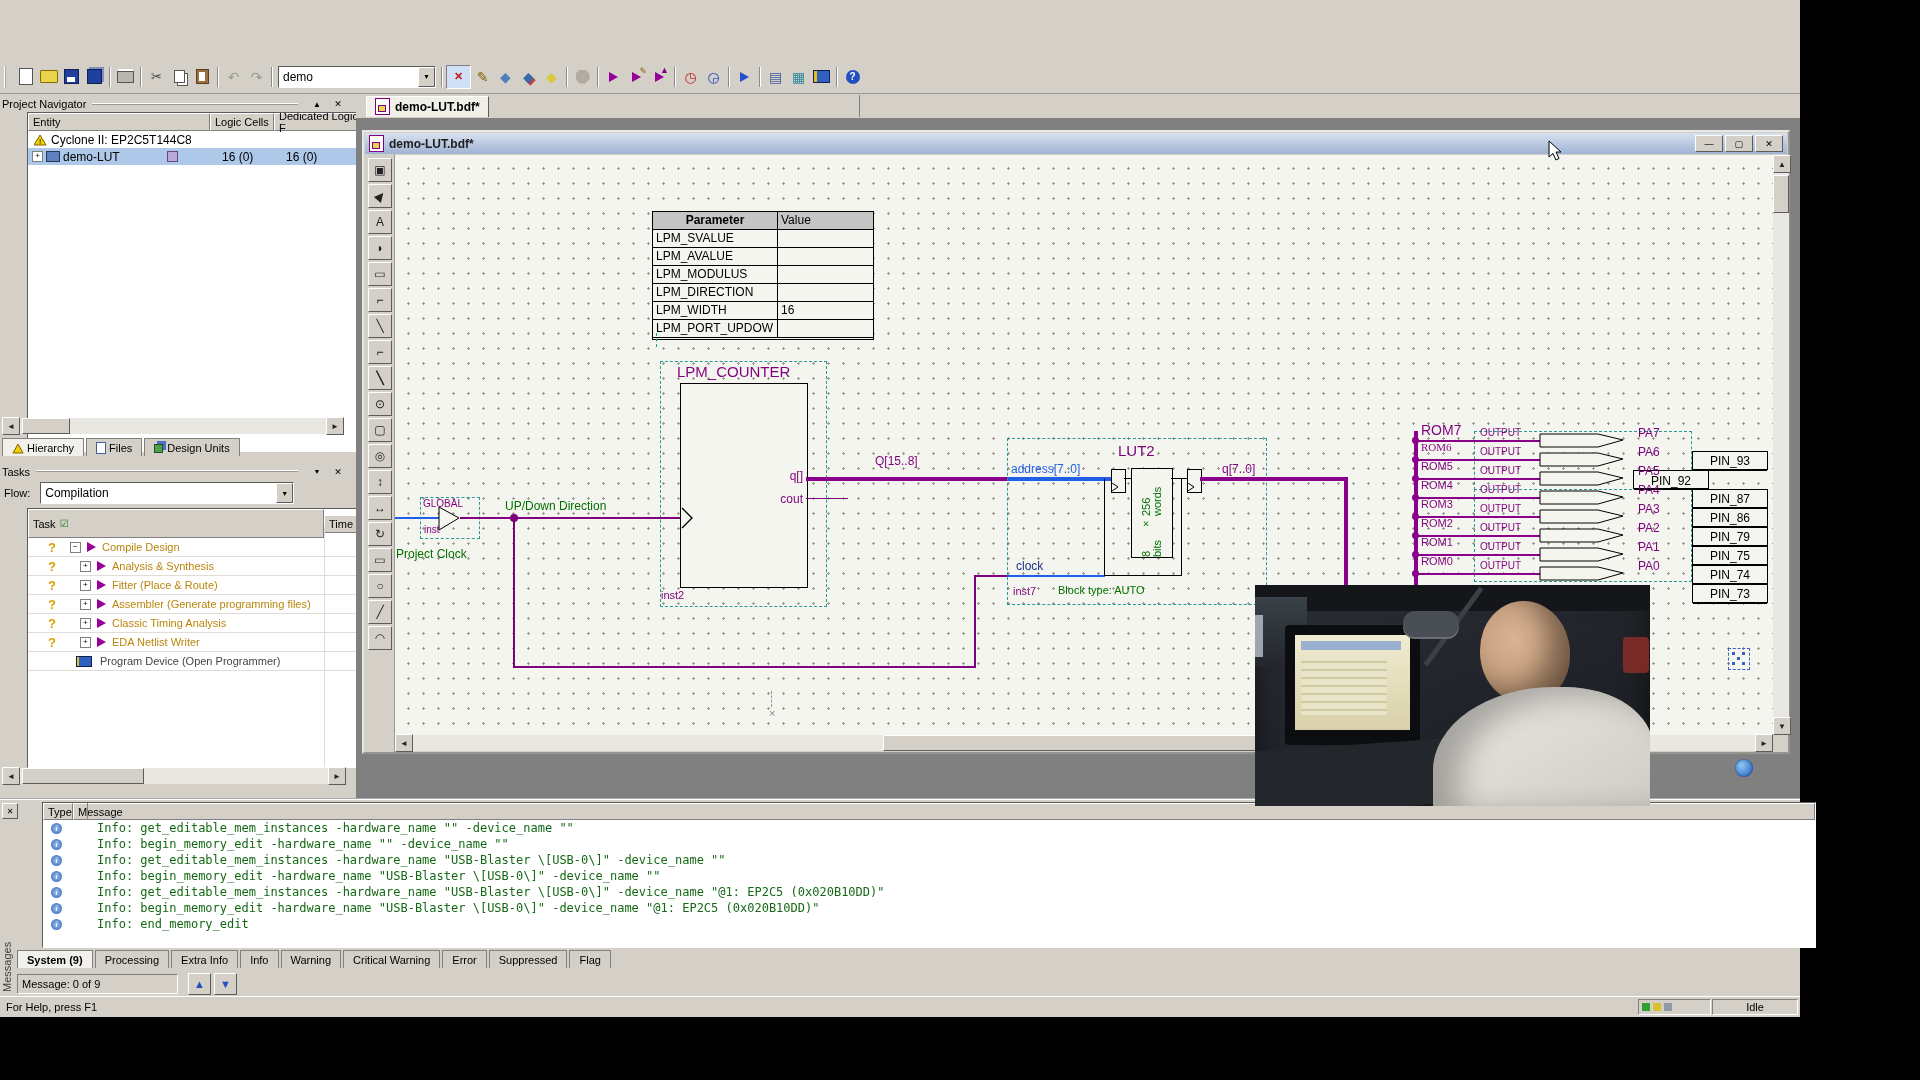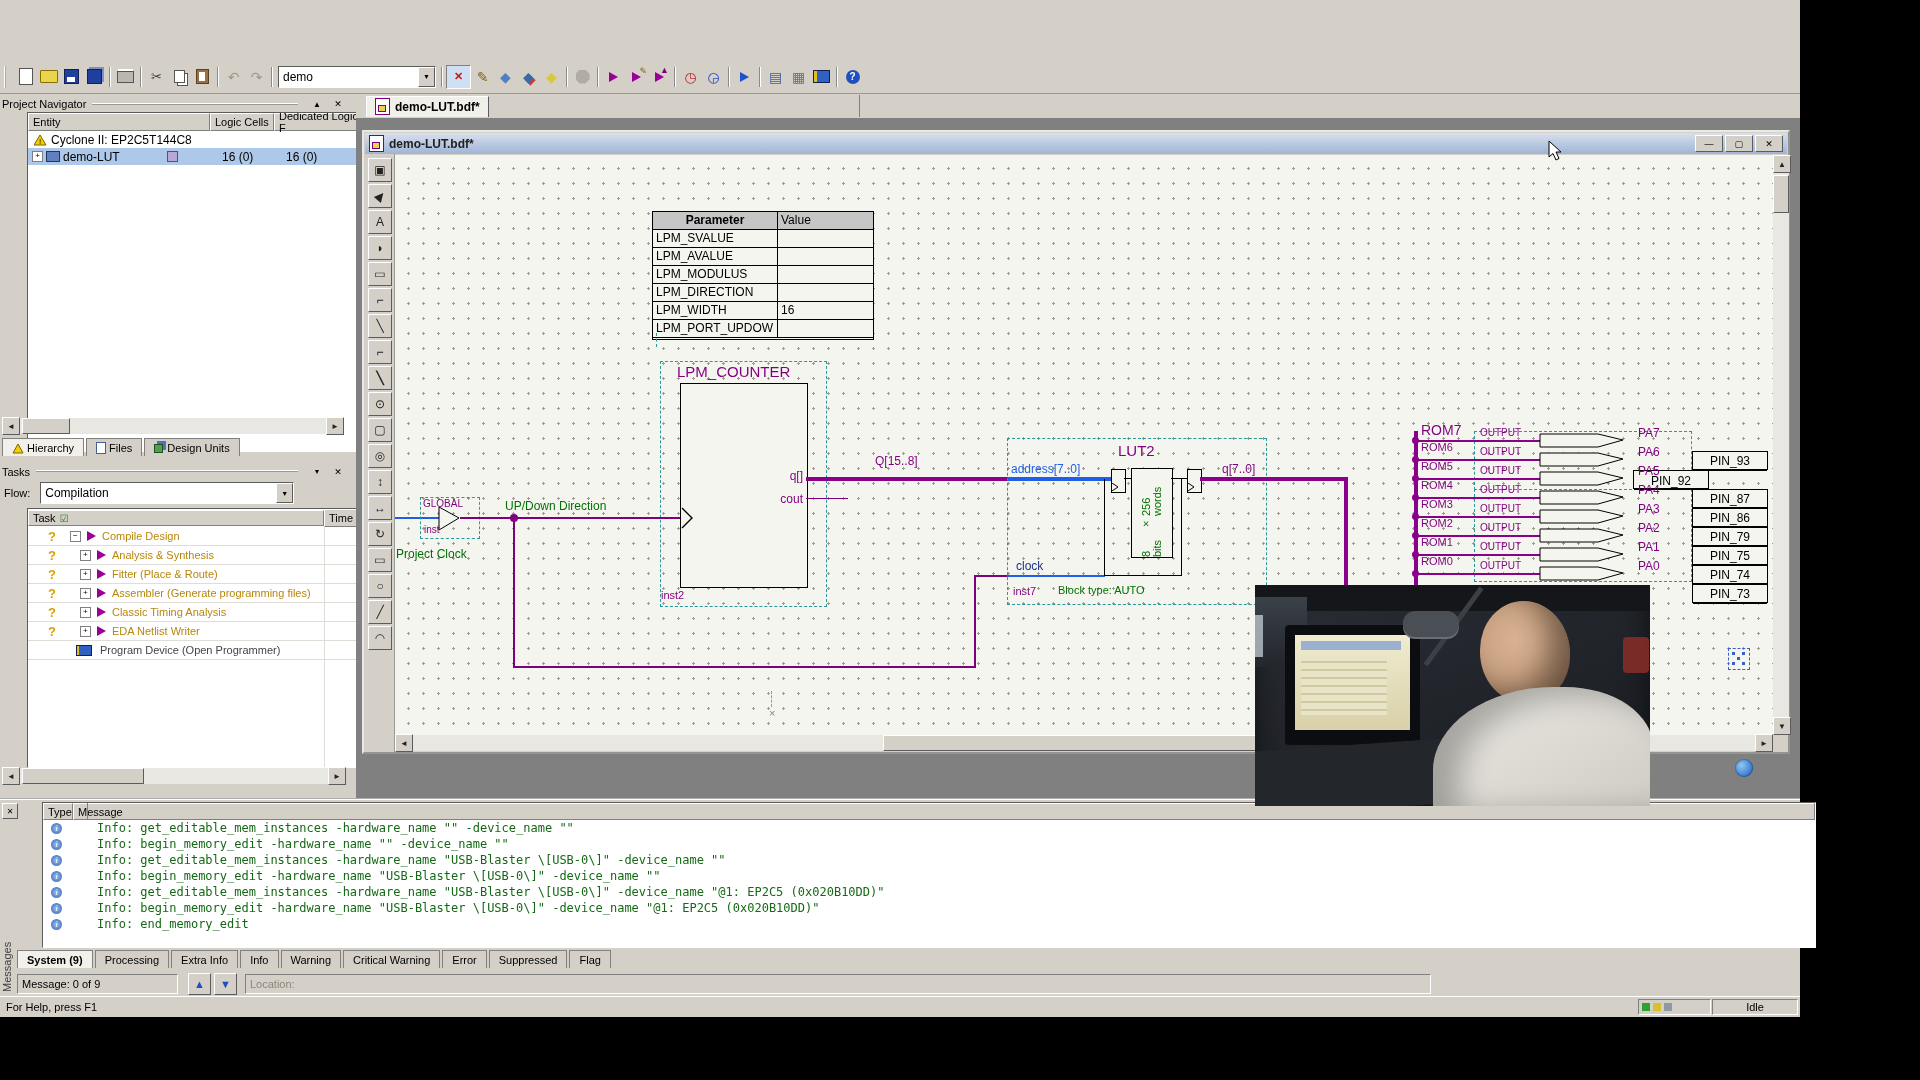--- a/index.html
+++ b/index.html
@@ -246,21 +246,21 @@
       <span>Flow:</span>
       <div class="flex sunkenw" style="width:252px;height:20px;margin-left:10px;">
         <span style="flex:1;padding-left:4px;font-size:12px;">Compilation</span>
         <div class="raised" style="width:15px;height:18px;display:flex;align-items:center;justify-content:center;font-size:7px;">
             <span>▼</span>
           </div>
       </div>
     </div>
     <div class="a sunkenw" style="left:2px;top:46px;width:344px;height:258px;overflow:hidden;">
       <div class="flex">
-        <div class="colhdr" style="width:296px;height:16px;">
+        <div class="colhdr" style="width:296px;height:29px;">
             <span>Task</span>
             <span style="color:#208020;margin-left:4px;font-size:10px;">☑</span>
           </div>
         <div class="colhdr" style="width:48px;height:18px;">
             <span>Time</span>
             <span style="margin-left:3px;font-size:10px;color:#3050c0;">◷</span>
           </div>
       </div>
       <div class="flex" style="height:18px;border-bottom:1px solid #e0ddd6;">
         <span class="qmark" style="margin:0 14px 0 20px;">?</span>
@@ -510,21 +510,21 @@
       <div class="a dot" style="left:1017px;top:282px;width:7px;height:7px;background:#8b008b;"></div>
       <div class="a purple" style="left:1085px;top:272px;font-size:10px;">OUTPUT</div>
       <svg class="a" style="left:1144px;top:278px;" width="86" height="15">
           <polygon points="1,1 59,1 84,7 59,14 1,14" fill="#f5f5ef" stroke="#000"></polygon>
         </svg>
       <div class="a purple" style="left:1243px;top:271px;font-size:12px;">PA7</div>
       <div class="a pinbox" style="left:1297px;top:296px;">
           <span>PIN_93</span>
         </div>
 
-      <div class="a purple" style="left:1026px;top:286px;font-size:11px;">ROM6</div>
+      <div class="a purple" style="left:1026px;top:286px;font-size:11px;font-family:Liberation Serif, serif;">ROM6</div>
       <div class="a busP" style="left:1021px;top:304px;width:126px;height:2px;"></div>
       <div class="a dot" style="left:1017px;top:301px;width:7px;height:7px;background:#8b008b;"></div>
       <div class="a purple" style="left:1085px;top:291px;font-size:10px;">OUTPUT</div>
       <svg class="a" style="left:1144px;top:297px;" width="86" height="15">
           <polygon points="1,1 59,1 84,7 59,14 1,14" fill="#f5f5ef" stroke="#000"></polygon>
         </svg>
       <div class="a purple" style="left:1243px;top:290px;font-size:12px;">PA6</div>
       <div class="a pinbox" style="left:1238px;top:315px;align-items:flex-end;">
           <span>PIN_92</span>
         </div>
@@ -692,23 +692,20 @@
     <div class="a flex" style="left:17px;top:172px;width:1772px;height:24px;">
       <div class="sunken flex" style="width:155px;height:18px;padding-left:4px;">
           <span>Message: 0 of 9</span>
         </div>
       <div class="winbtn raised" style="width:21px;height:20px;margin-left:10px;">
           <span style="color:#2050c0;font-size:11px;">▲</span>
         </div>
       <div class="winbtn raised" style="width:21px;height:20px;margin-left:3px;">
           <span style="color:#2050c0;font-size:11px;">▼</span>
         </div>
-      <div class="sunken flex" style="width:1180px;height:18px;margin-left:8px;padding-left:4px;color:#8a867c;">
-          <span>Location:</span>
-        </div>
     </div>
   </div>
 
   <div class="a panel" style="left:0;top:996px;width:1800px;height:20px;border-top:1px solid #fff;">
     <div class="a" style="left:6px;top:4px;">For Help, press F1</div>
     <div class="a sunken flex" style="left:1638px;top:2px;width:68px;height:14px;padding-left:3px;gap:3px;">
       <div style="width:8px;height:8px;background:#30a030;"></div>
       <div style="width:8px;height:8px;background:#d8c030;"></div>
       <div style="width:8px;height:8px;background:#9098a8;"></div>
     </div>

